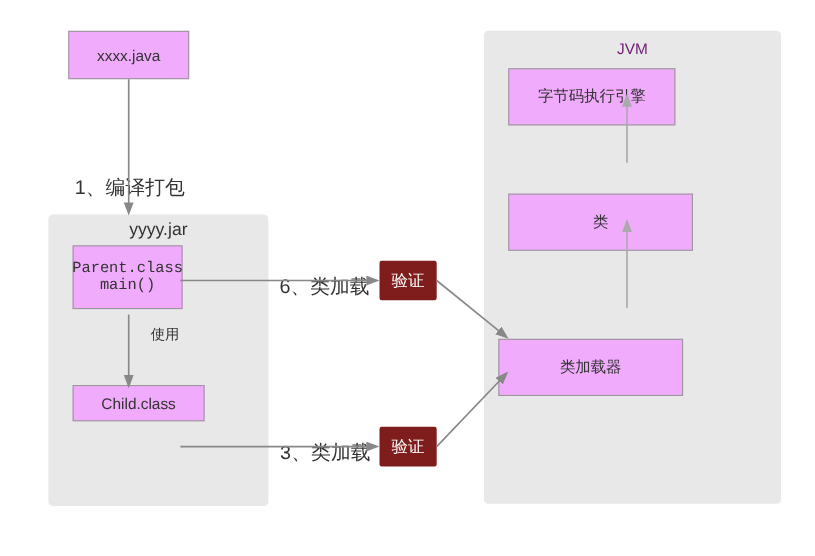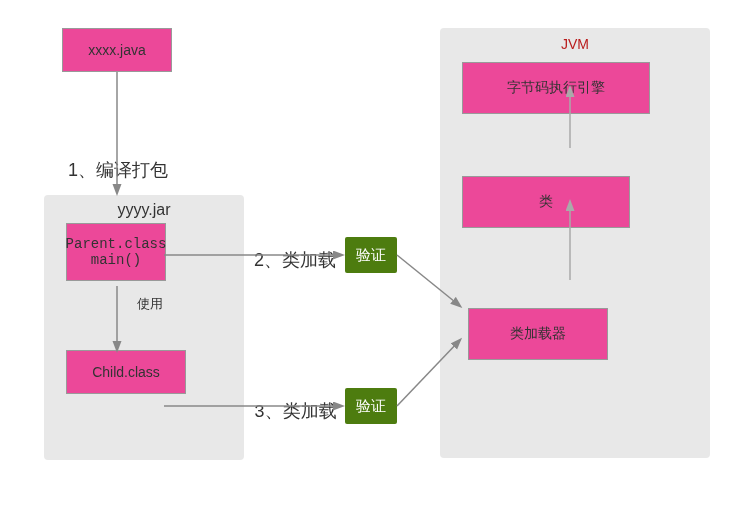--- a/index.html
+++ b/index.html
@@ -11,37 +11,37 @@
       overflow: hidden;
       position: relative;
     }
     .diagram {
       width: 741px;
       height: 505px;
       position: relative;
     }
     .box {
       position: absolute;
-      background: #ec4899;
+      background: #f0abfc;
       border: 1.5px solid #999;
       display: flex;
       align-items: center;
       justify-content: center;
       text-align: center;
       font-size: 14px;
       color: #333;
     }
     .gray-region {
       position: absolute;
       background: #e8e8e8;
       border-radius: 4px;
     }
     .green-box {
       position: absolute;
-      background: #4d7c0f;
+      background: #7f1d1d;
       color: #fff;
       display: flex;
       align-items: center;
       justify-content: center;
       font-size: 15px;
       border-radius: 2px;
     }
     .label {
       position: absolute;
       font-size: 18px;
@@ -71,50 +71,50 @@
 
     <div class="label" style="position:absolute; top:6px; left:50%; transform:translateX(-50%); font-size:16px; color:#333;">yyyy.jar</div>
 
     <div class="box" style="position:absolute; left:22px; top:28px; width:100px; height:58px; white-space:pre-line;font-family:Liberation Mono, monospace;">
       <span style="white-space:pre-line;">Parent.class
 main()</span>
     </div>
 
     <div class="label" style="position:absolute; top:100px; left:72px; font-size:13px;margin-left:21px;">使用</div>
 
-    <div class="box" style="position:absolute; left:22px; top:155px; width:120px; height:44px;">
+    <div class="box" style="position:absolute; left:22px; top:155px; width:120px; height:33px;">
       <span>Child.class</span>
     </div>
   </div>
 
-  <div class="label" style="left:254px; top:248px;">2、类加载</div>
+  <div class="label" style="left:254px; top:248px;">6、类加载</div>
 
   <div class="green-box" style="left:345px; top:237px; width:52px; height:36px;">
     <span>验证</span>
   </div>
 
   <div class="label" style="left:254px; top:399px;font-family:Liberation Mono, monospace;">3、类加载</div>
 
   <div class="green-box" style="left:345px; top:388px; width:52px; height:36px;">
     <span>验证</span>
   </div>
 
   <div class="gray-region" style="left:440px; top:28px; width:270px; height:430px;">
 
-    <div class="label" style="position:absolute; top:8px; left:50%; transform:translateX(-50%); font-size:14px; color:#b91c1c;">JVM</div>
+    <div class="label" style="position:absolute; top:8px; left:50%; transform:translateX(-50%); font-size:14px; color:#701a75;">JVM</div>
 
-    <div class="box" style="position:absolute; left:22px; top:34px; width:188px; height:52px;">
+    <div class="box" style="position:absolute; left:22px; top:34px; width:152px; height:52px;">
       <span>字节码执行引擎</span>
     </div>
 
     <div class="box" style="position:absolute; left:22px; top:148px; width:168px; height:52px;">
       <span>类</span>
     </div>
 
-    <div class="box" style="position:absolute; left:28px; top:280px; width:140px; height:52px;">
+    <div class="box" style="position:absolute; left:13px; top:280px; width:168px; height:52px;">
       <span>类加载器</span>
     </div>
   </div>
 
   <svg class="arrows-svg">
     <defs>
       <marker id="arrow" markerWidth="8" markerHeight="8" refX="6" refY="3" orient="auto">
         <path d="M0,0 L0,6 L8,3 z" fill="#888"></path>
       </marker>
       <marker id="arrow-gray" markerWidth="8" markerHeight="8" refX="6" refY="3" orient="auto">

